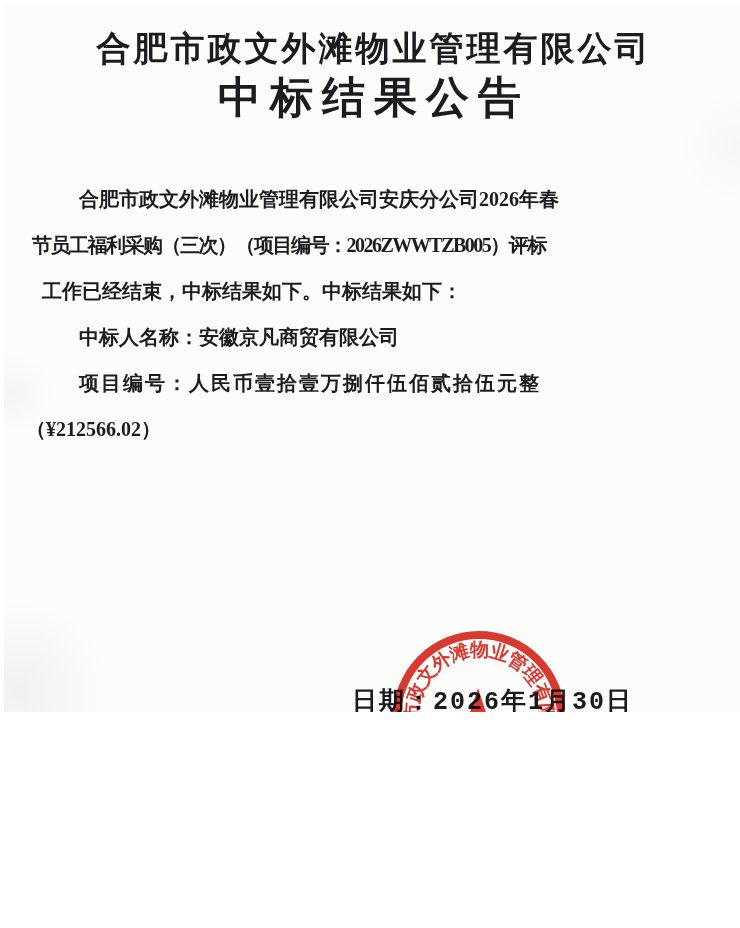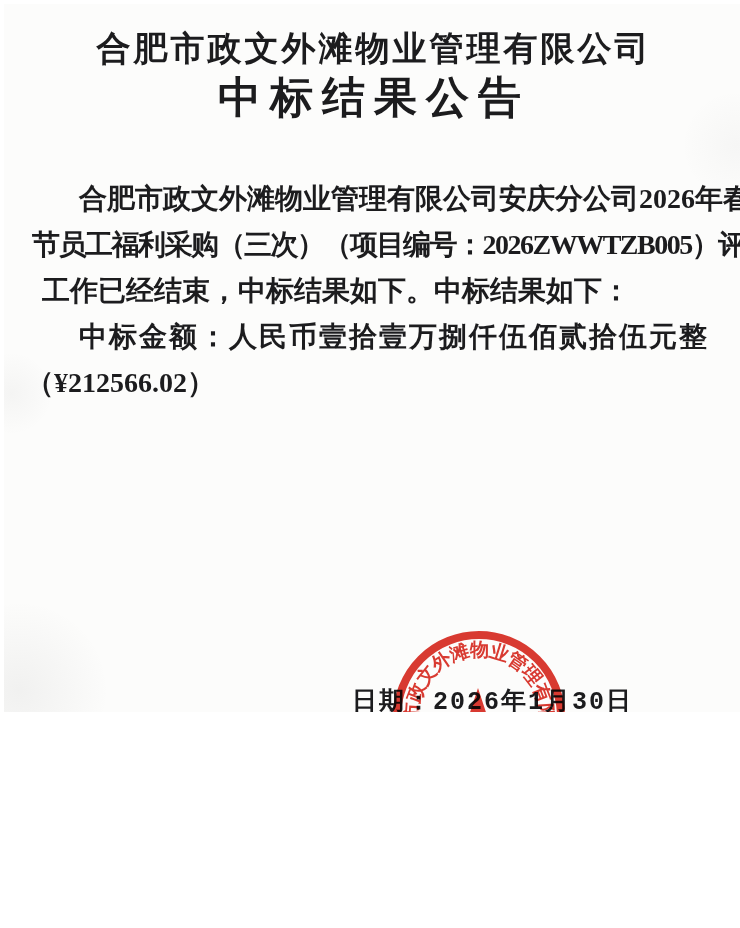--- a/index.html
+++ b/index.html
@@ -23,21 +23,21 @@
     color: var(--ink);
     font-family: "Liberation Serif", "DejaVu Serif", serif;
     font-weight: 700;
   }
   .title-block { margin-top: 18px; text-align: center; }
   .title-l1 { font-size: 34px; letter-spacing: 3px; line-height: 54px; }
   .title-l2 { font-size: 32px; letter-spacing: 1px; line-height: 44px; }
   .title-l3 { font-size: 43px; letter-spacing: 9px; line-height: 43px; }
   .body-block {
     margin: 57px 20px 0 28px;
-    font-size: 28px;
+    font-size: 20px;
     line-height: 46px;
   }
   .line { white-space: nowrap; }
   .indent { padding-left: 47px; }
   .small-indent { padding-left: 10px; }
   .tight { letter-spacing: -1.5px; }
   .spaced { letter-spacing: 2px; }
   .outdent { margin-left: -6px; }
   .date-line {
     position: absolute;
@@ -73,21 +73,22 @@
 
   <div class="title-block">
     <div class="title-l1">合肥市政文外滩物业管理有限公司</div>
     <div class="title-l3">中标结果公告</div>
   </div>
 
   <div class="body-block">
     <div class="line indent">合肥市政文外滩物业管理有限公司安庆分公司2026年春</div>
     <div class="line tight">节员工福利采购（三次）（项目编号：2026ZWWTZB005）评标</div>
     <div class="line small-indent">工作已经结束，中标结果如下。中标结果如下：</div>
-    <div class="line indent spaced">中标金额：人民币壹拾壹万捌仟伍佰贰拾伍元整</div>
+    <div class="line indent">中标人名称：安徽京凡商贸有限公司</div>
+    <div class="line indent spaced">项目编号：人民币壹拾壹万捌仟伍佰贰拾伍元整</div>
     <div class="line outdent">（¥212566.02）</div>
   </div>
 
   <div class="date-line">日期：2026年1月30日</div>
 
   <svg class="stamp" viewBox="0 0 740 928" xmlns="http://www.w3.org/2000/svg">
     <circle class="ring" cx="475" cy="713" r="82"></circle>
     <path id="seal-top-arc" fill="none" d="M 428.3 752.2 A 61 61 0 1 1 521.7 752.2"></path>
     <path id="seal-bottom-arc" fill="none" d="M 422.5 737.5 A 58 58 0 0 0 527.5 737.5"></path>
     <text class="seal-company-text">

